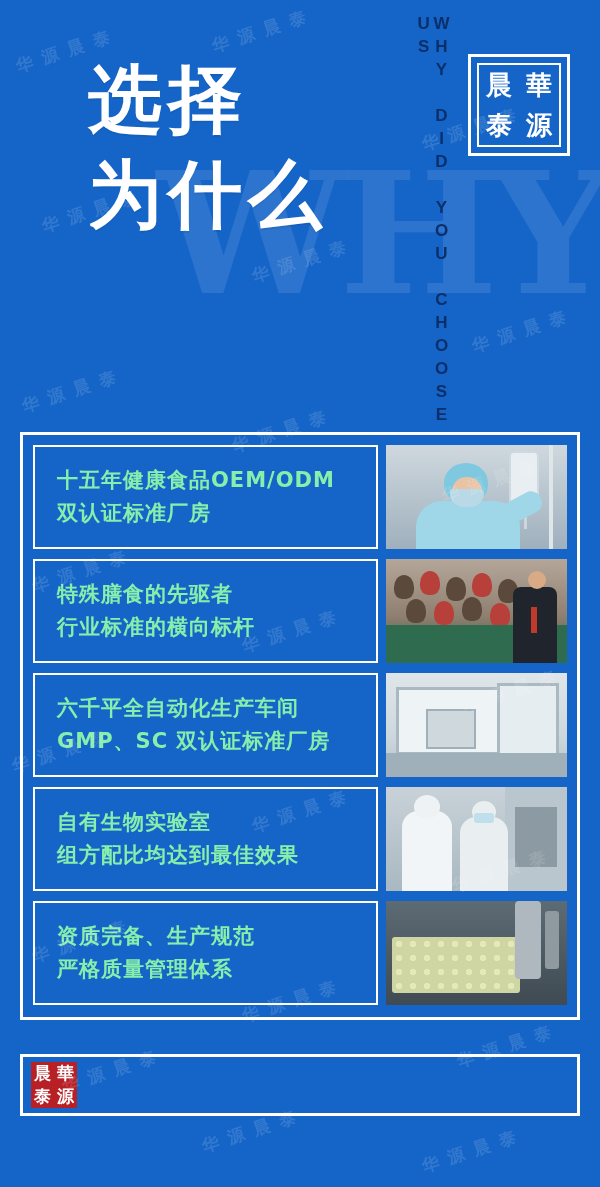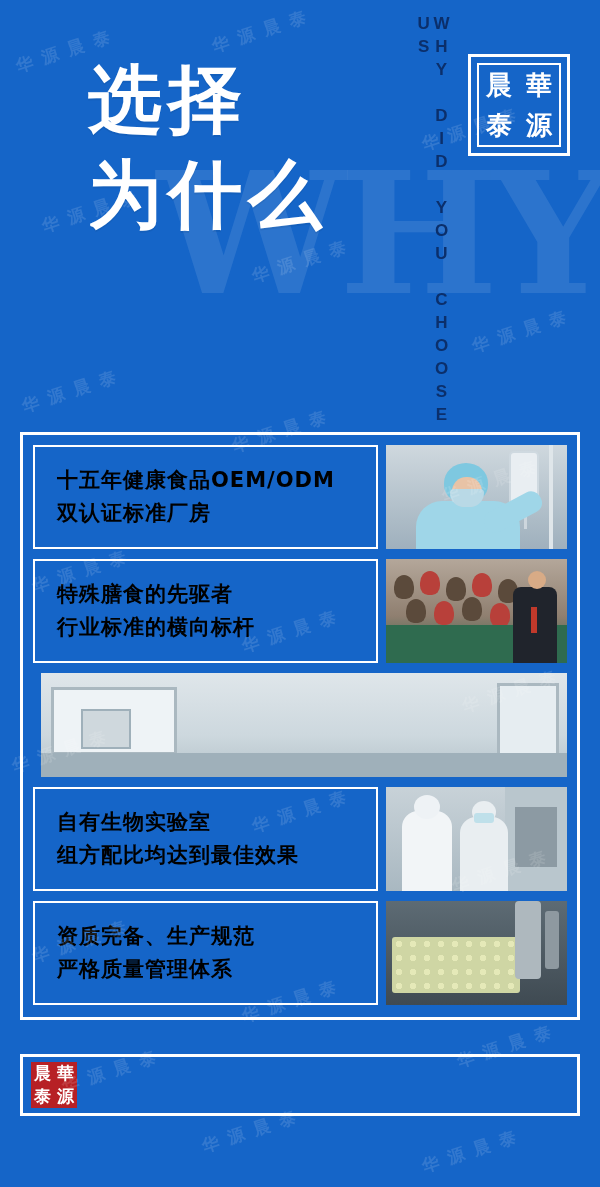--- a/index.html
+++ b/index.html
@@ -98,21 +98,21 @@
     height:104px;
     margin-bottom:10px;
   }
   .row:last-child{margin-bottom:0;}
   .row-text{
     flex:0 0 345px;
     border:2px solid #ffffff;
     box-sizing:border-box;
     display:flex;flex-direction:column;justify-content:center;
     padding-left:22px;
-    color:#000000;
+    color:#86efac;
   }
   .row-text .ln{
     font-size:21px;
     font-weight:700;
     line-height:1.55;
     letter-spacing:1px;
     font-family:"DejaVu Sans","Liberation Sans",sans-serif;
   }
   .row-img{
     flex:1 1 auto;
@@ -259,20 +259,24 @@
         <div class="person red" style="left:104px;top:44px;"></div>
         <div class="stripe"></div>
         <div class="tablecloth"></div>
         <div class="suit"></div>
         <div class="tie"></div>
       </div>
     </div>
   </div>
 
   <div class="row">
+    <div class="row-text">
+      <span class="ln">六千平全自动化生产车间</span>
+      <span class="ln">GMP、SC 双认证标准厂房</span>
+    </div>
     <div class="row-img">
       <div class="ph p3">
         <div class="win"></div>
           <div class="eq"></div>
           <div class="win2"></div>
           <div class="floor"></div>
       </div>
     </div>
   </div>
 

